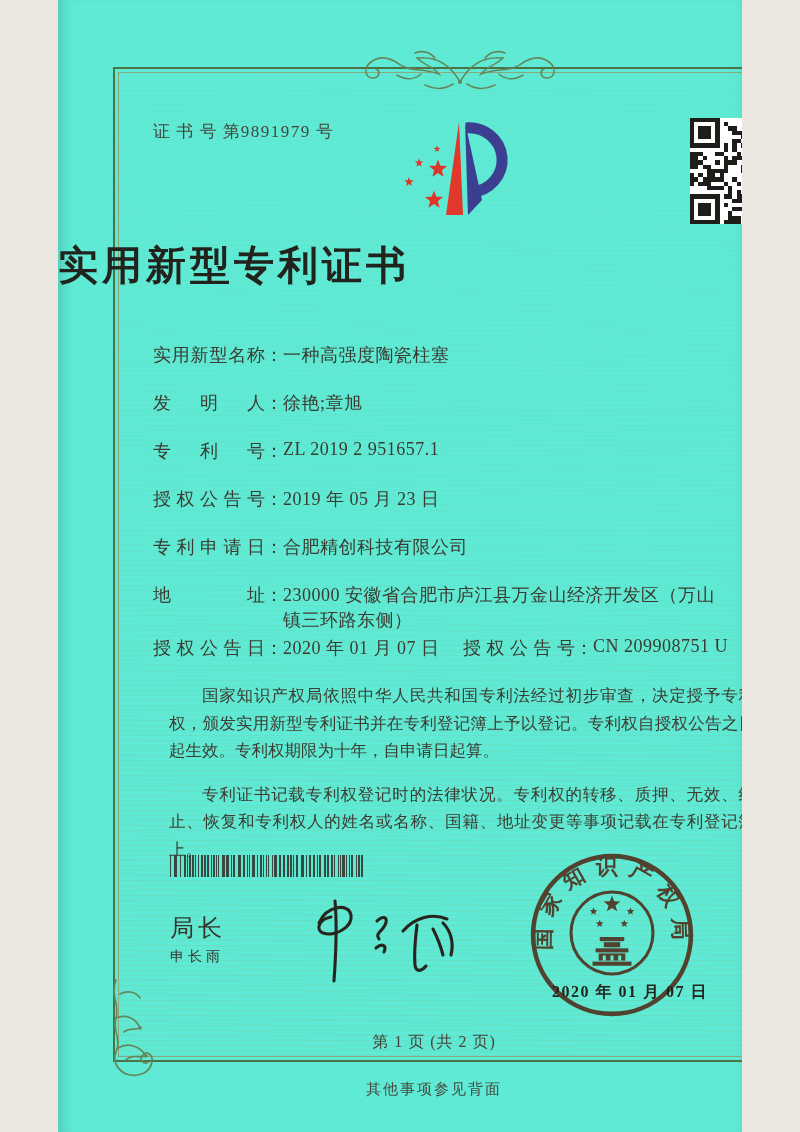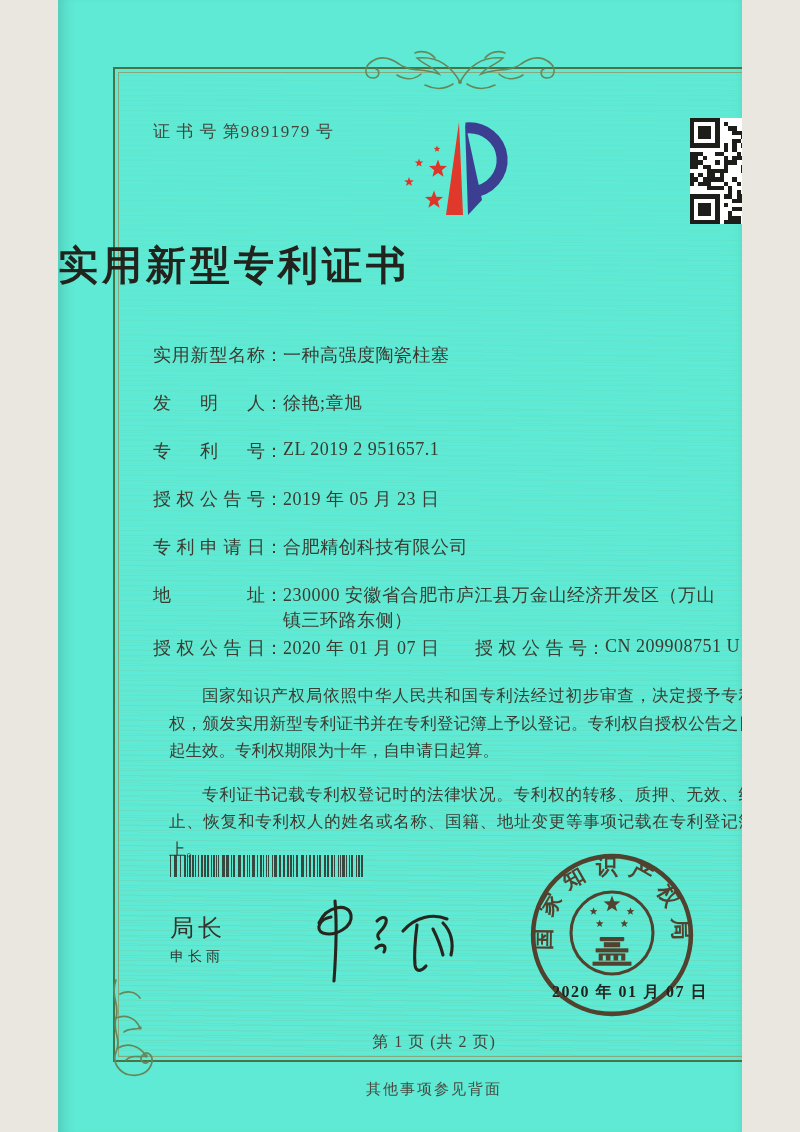--- a/index.html
+++ b/index.html
@@ -27,21 +27,21 @@
   .cert-no .num{letter-spacing:1.5px;}
   .logo-svg{position:absolute;left:328px;top:112px;width:158px;height:118px;}
   .qr-svg{position:absolute;left:632px;top:118px;width:106px;height:106px;shape-rendering:crispEdges;}
   .doc-title{position:absolute;left:0;top:238px;width:800px;margin:0;text-align:left;
     font-size:40px;font-weight:700;letter-spacing:4px;color:#23231e;}
   .frow{position:absolute;left:95px;font-size:18px;color:#3b3b31;white-space:nowrap;}
   .flabel{display:inline-block;width:112px;text-align:justify;text-align-last:justify;vertical-align:top;}
   .fcolon{vertical-align:top;}
   .fvalue{letter-spacing:0.5px;vertical-align:top;}
   .fvalue.wrap{display:inline-block;white-space:normal;width:446px;line-height:25px;}
-  .pair2{position:absolute;left:310px;top:0;margin-left:12px;}
+  .pair2{position:absolute;left:310px;top:0;}
   .paras{position:absolute;left:95px;top:666px;width:618px;font-size:16.5px;line-height:27.6px;
     text-align:justify;color:#3c3c32;}
   .paras p{margin:16px;text-indent:2em;}
   .barcode-svg{position:absolute;left:110px;top:855px;width:200px;height:22px;opacity:0.85;}
   .official-title{position:absolute;left:112px;top:912px;font-size:24px;letter-spacing:4px;color:#33332b;}
   .official-name{position:absolute;left:112px;top:948px;font-size:14px;letter-spacing:4px;color:#33332b;}
   .signature-svg{position:absolute;left:233px;top:893px;width:175px;height:95px;}
   .seal-svg{position:absolute;left:470px;top:851px;width:168px;height:168px;opacity:0.93;mix-blend-mode:multiply;}
   .seal-date{position:absolute;left:494px;top:982px;font-size:16px;font-weight:700;letter-spacing:1.5px;color:#23231e;}
   .page-info{position:absolute;left:0;top:1032px;width:752px;text-align:center;font-size:16px;color:#45453c;letter-spacing:1px;}

